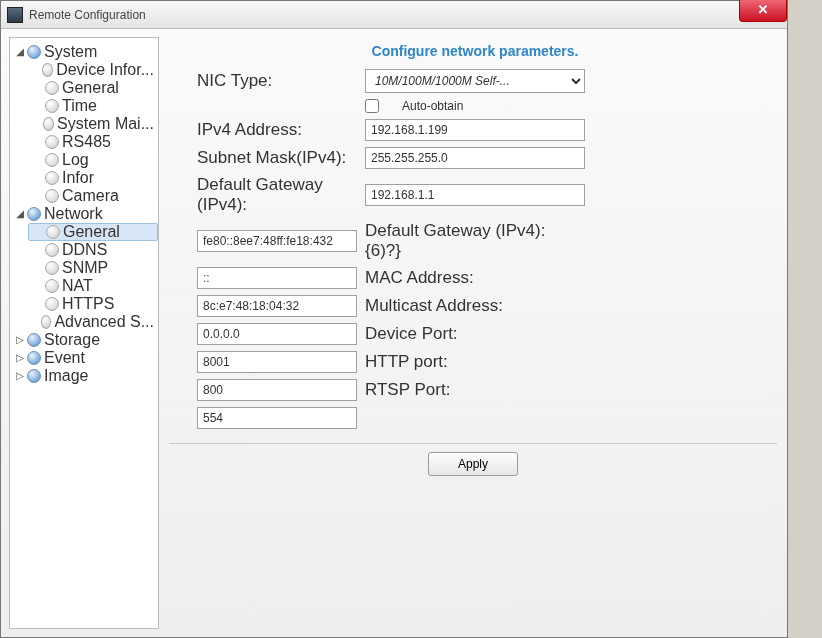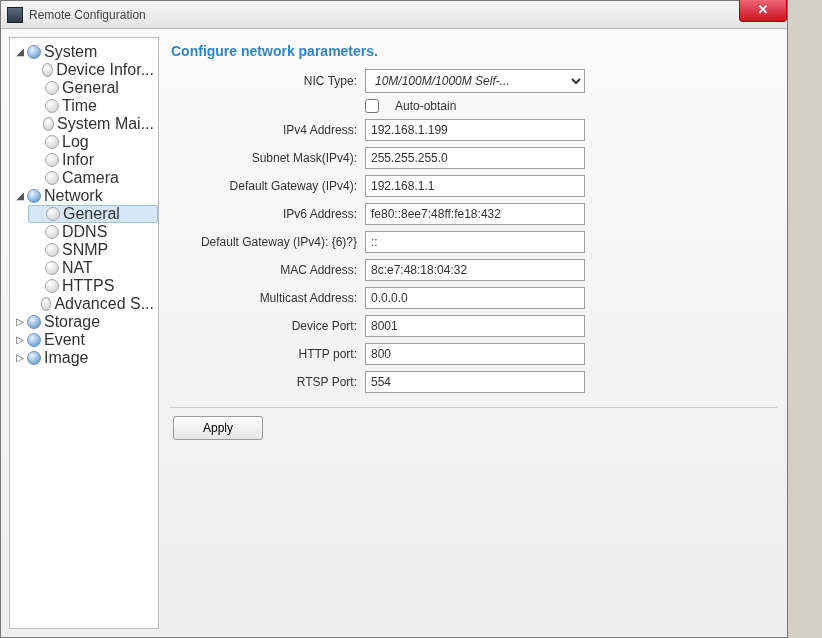--- a/index.html
+++ b/index.html
@@ -113,61 +113,61 @@
     flex: 1;
     display: flex;
     flex-direction: column;
     min-width: 0;
   }
   .heading {
     color: #2e85c9;
     font-weight: bold;
     font-size: 14px;
     padding: 6px 0 10px 4px;
+    text-align: center;
   }
   .form {
     flex: 0 0 auto;
     display: grid;
     grid-template-columns: 160px 220px;
     row-gap: 6px;
     column-gap: 8px;
     align-items: center;
     margin-left: 30px;
   }
   .form label {
-    text-align: right;
-    font-size: 12px;
+    font-size: 17px;
     color: #333;
   }
   .form input[type="text"], .form select {
     height: 22px;
     border: 1px solid #a0a0a0;
     background: #fff;
     padding: 0 5px;
     font-size: 12px;
     font-family: inherit;
     color: #333;
   }
   .form select {
     height: 24px;
     font-style: italic;
   }
   .form .checkbox-row {
     display: flex;
     align-items: center;
-    gap: 16px;
+    gap: 23px;
   }
   .form .checkbox-row input { margin:0; width:14px; height:14px; border:1px solid #888; }
   .hr {
     border-top: 1px solid #ccc;
     margin: 14px 2px 8px 2px;
   }
   .button-row {
     display: flex;
-    justify-content: flex-start;
+    justify-content: center;
     padding: 0 6px;
   }
   .btn {
     min-width: 90px;
     height: 24px;
     background: linear-gradient(#fdfdfd,#e7e7e7);
     border: 1px solid #9a9a9a;
     border-radius: 3px;
     font-size: 12px;
     cursor: pointer;
@@ -211,20 +211,25 @@
               <span class="tree-label">Time</span>
             </div>
           <div class="tree-row">
               <span class="twisty"></span>
               <span class="ticon dot"></span>
               <span class="tree-label">System Mai...</span>
             </div>
           <div class="tree-row">
               <span class="twisty"></span>
               <span class="ticon dot"></span>
+              <span class="tree-label">RS485</span>
+            </div>
+          <div class="tree-row">
+              <span class="twisty"></span>
+              <span class="ticon dot"></span>
               <span class="tree-label">Log</span>
             </div>
           <div class="tree-row">
               <span class="twisty"></span>
               <span class="ticon dot"></span>
               <span class="tree-label">Infor</span>
             </div>
           <div class="tree-row">
               <span class="twisty"></span>
               <span class="ticon dot"></span>
@@ -317,21 +322,20 @@
 
         <label>IPv4 Address:</label>
         <input type="text" value="192.168.1.199" style="">
 
         <label>Subnet Mask(IPv4):</label>
         <input type="text" value="255.255.255.0" style="">
 
         <label>Default Gateway (IPv4):</label>
         <input type="text" value="192.168.1.1" style="">
 
-        <label>IPv6 Address:</label>
         <input type="text" value="fe80::8ee7:48ff:fe18:432" style="">
 
         <label>Default Gateway (IPv4): {6)?}</label>
         <input type="text" value="::" style="">
 
         <label>MAC Address:</label>
         <input type="text" value="8c:e7:48:18:04:32" style="">
 
         <label>Multicast Address:</label>
         <input type="text" value="0.0.0.0" style="">

